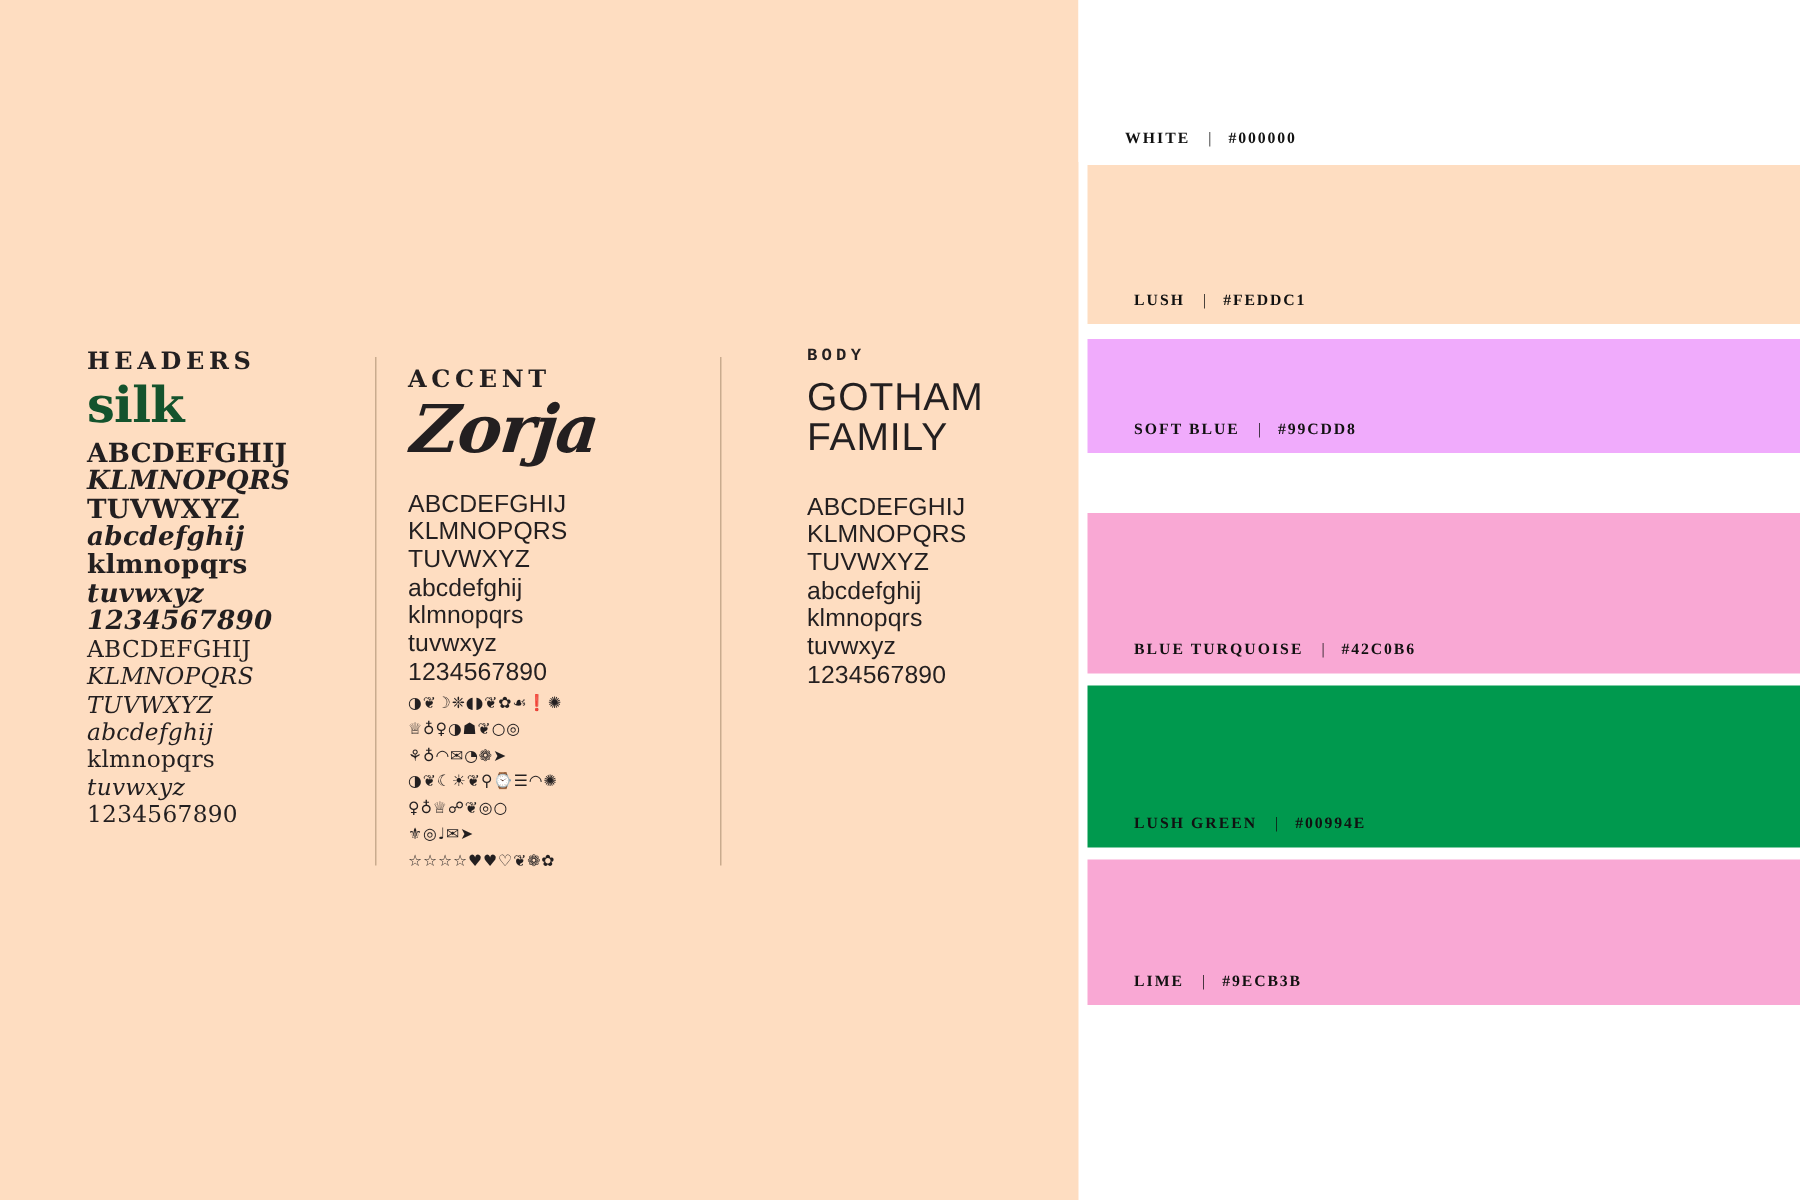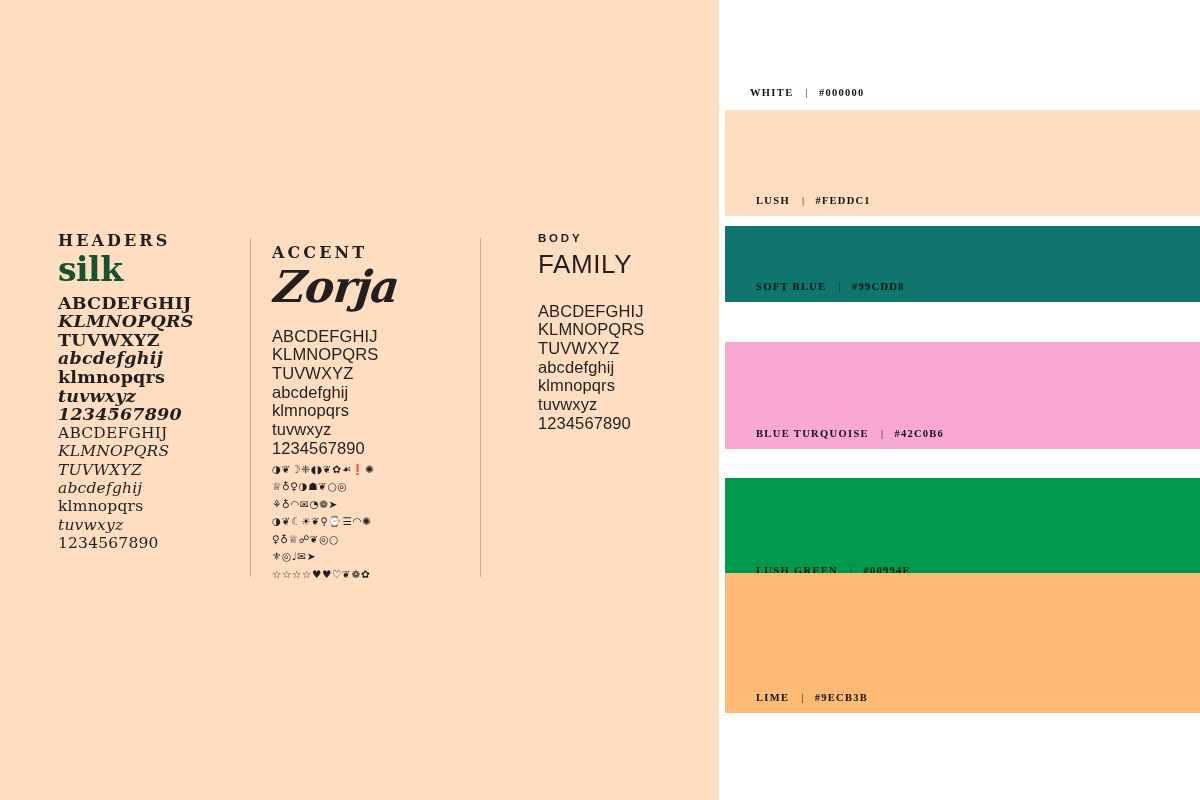--- a/index.html
+++ b/index.html
@@ -57,21 +57,21 @@
   .kicker {
     font-family: "DejaVu Serif", "Liberation Serif", serif;
     font-weight: 700;
     font-size: 16px;
     letter-spacing: 3.1px;
     color: #231f20;
     margin: 0 0 3px 0;
     line-height: 1.1;
   }
   .kicker-sans {
-    font-family: Liberation Sans, sans-serif;
+    font-family: Liberation Mono, monospace;
     font-weight: 700;
     font-size: 11.5px;
     letter-spacing: 2.8px;
     color: #231f20;
     margin: 0 0 6px 0;
     line-height: 1.1;
   }
 
   
   .wordmark-silk {
@@ -242,20 +242,21 @@
           <div class="ding-row">◑❦☾☀❦⚲⌚☰◠✺</div>
           <div class="ding-row">♀♁♕☍❦◎○</div>
           <div class="ding-row">⚜◎♩✉➤</div>
           <div class="ding-row">☆☆☆☆♥♥♡❦❁✿</div>
         </div>
       </div>
 
       <div class="type-col col-body">
         <div class="kicker-sans">BODY</div>
         <div class="wordmark-gotham">
+          <div>GOTHAM</div>
           <div>FAMILY</div>
         </div>
 
         <div>
           <div class="spec-sans-body">ABCDEFGHIJ</div>
           <div class="spec-sans-body">KLMNOPQRS</div>
           <div class="spec-sans-body">TUVWXYZ</div>
           <div class="spec-sans-body">abcdefghij</div>
           <div class="spec-sans-body">klmnopqrs</div>
           <div class="spec-sans-body">tuvwxyz</div>
@@ -273,39 +274,39 @@
         <span>WHITE</span><span class="sep">|</span><span class="hexv">#000000</span>
       </div>
     </div>
 
     <div class="swatch" style="top:110px; height:106px; background:#FEDDC1;">
       <div class="swatch-label">
         <span>LUSH</span><span class="sep">|</span><span class="hexv">#FEDDC1</span>
       </div>
     </div>
 
-    <div class="swatch" style="top:226px; height:76px; background:#0f766e;">
+    <div class="swatch" style="top:226px; height:76px; background:#f0abfc;">
       <div class="swatch-label">
         <span>SOFT BLUE</span><span class="sep">|</span><span class="hexv">#99CDD8</span>
       </div>
     </div>
 
     <div class="swatch" style="top:342px; height:107px; background:#f9a8d4;">
       <div class="swatch-label">
         <span>BLUE TURQUOISE</span><span class="sep">|</span><span class="hexv">#42C0B6</span>
       </div>
     </div>
 
-    <div class="swatch" style="top:478px; height:108px; background:#00994E;">
+    <div class="swatch" style="top:457px; height:108px; background:#00994E;">
       <div class="swatch-label">
         <span>LUSH GREEN</span><span class="sep">|</span><span class="hexv">#00994E</span>
       </div>
     </div>
 
-    <div class="swatch" style="top:573px; height:140px; background:#fdba74;">
+    <div class="swatch" style="top:573px; height:97px; background:#f9a8d4;">
       <div class="swatch-label">
         <span>LIME</span><span class="sep">|</span><span class="hexv">#9ECB3B</span>
       </div>
     </div>
 
 
   </div>
 
 </div>
 

